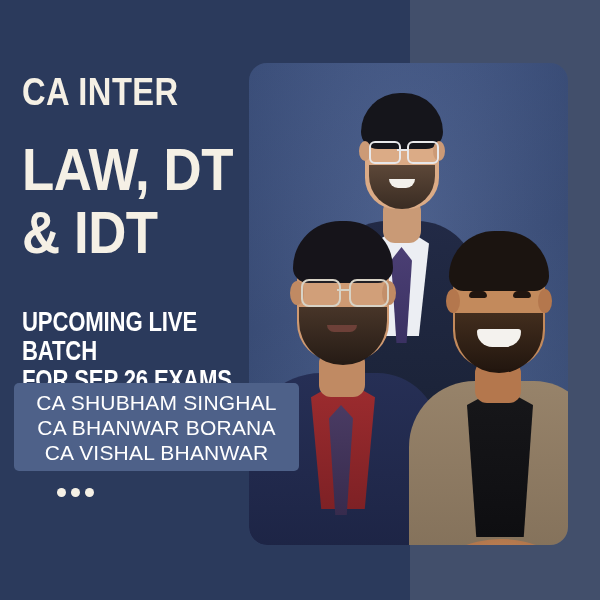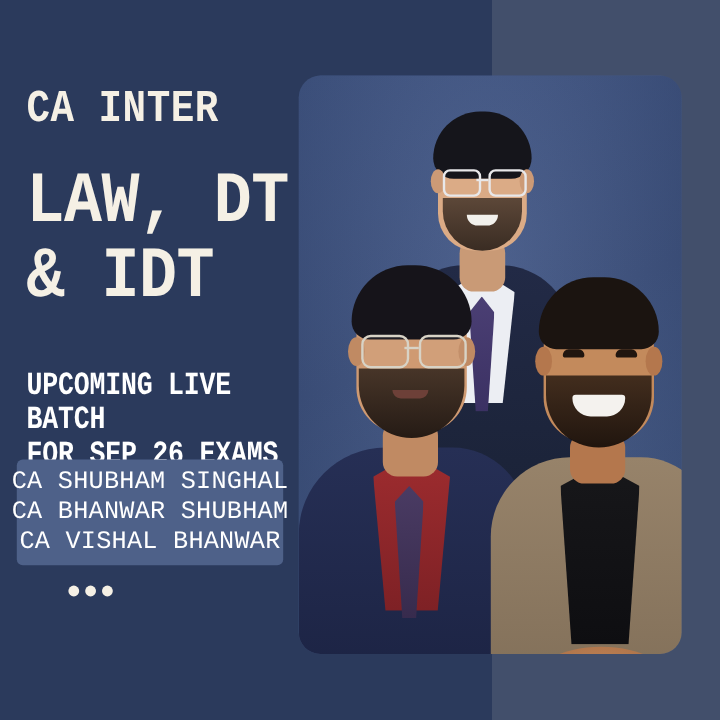--- a/index.html
+++ b/index.html
@@ -3,21 +3,20 @@
 <meta charset="utf-8">
 <style>
   html,body{margin:0;padding:0;background:#fff;}
   body{font-family:"Liberation Sans", sans-serif;}
 
   .poster{
     position:relative;
     width:600px;height:600px;
     overflow:hidden;
     background:#2b3a5c;
-    font-family:Liberation Mono, monospace;
   }
 
   
   .bg-left{
     position:absolute;left:0;top:0;width:410px;height:600px;
     background:#2b3a5c;
   }
   .bg-right{
     position:absolute;left:410px;top:0;width:190px;height:600px;
     background:#424f6b;
@@ -172,21 +171,21 @@
   }
   .subhead{
     position:absolute;left:22px;top:308px;width:300px;
     color:#ffffff;
     font-size:27px;line-height:29px;
     font-weight:bold;letter-spacing:-0.2px;
     transform:scaleX(0.82);transform-origin:left top;
   }
 
   .faculty-box{
-    position:absolute;left:14px;top:383px;width:222px;height:88px;
+    position:absolute;left:14px;top:383px;width:285px;height:88px;
     background:#4e6189;
     border-radius:5px;
     display:flex;flex-direction:column;
     align-items:center;justify-content:center;
   }
   .faculty-name{
     color:#ffffff;
     font-size:21px;line-height:25px;
     font-weight:normal;letter-spacing:0.2px;
     white-space:nowrap;
@@ -261,21 +260,21 @@
 
   <div class="headline">LAW, DT &amp; IDT</div>
 
   <div class="subhead">
     <div>UPCOMING LIVE BATCH</div>
     <div>FOR SEP 26 EXAMS</div>
   </div>
 
   <div class="faculty-box">
     <div class="faculty-name">CA SHUBHAM SINGHAL</div>
-    <div class="faculty-name">CA BHANWAR SHUBHAM</div>
+    <div class="faculty-name">CA BHANWAR BORANA</div>
     <div class="faculty-name">CA VISHAL BHANWAR</div>
   </div>
 
   <div class="dots">
     <span class="dot"></span>
     <span class="dot"></span>
     <span class="dot"></span>
   </div>
 
 </div>

